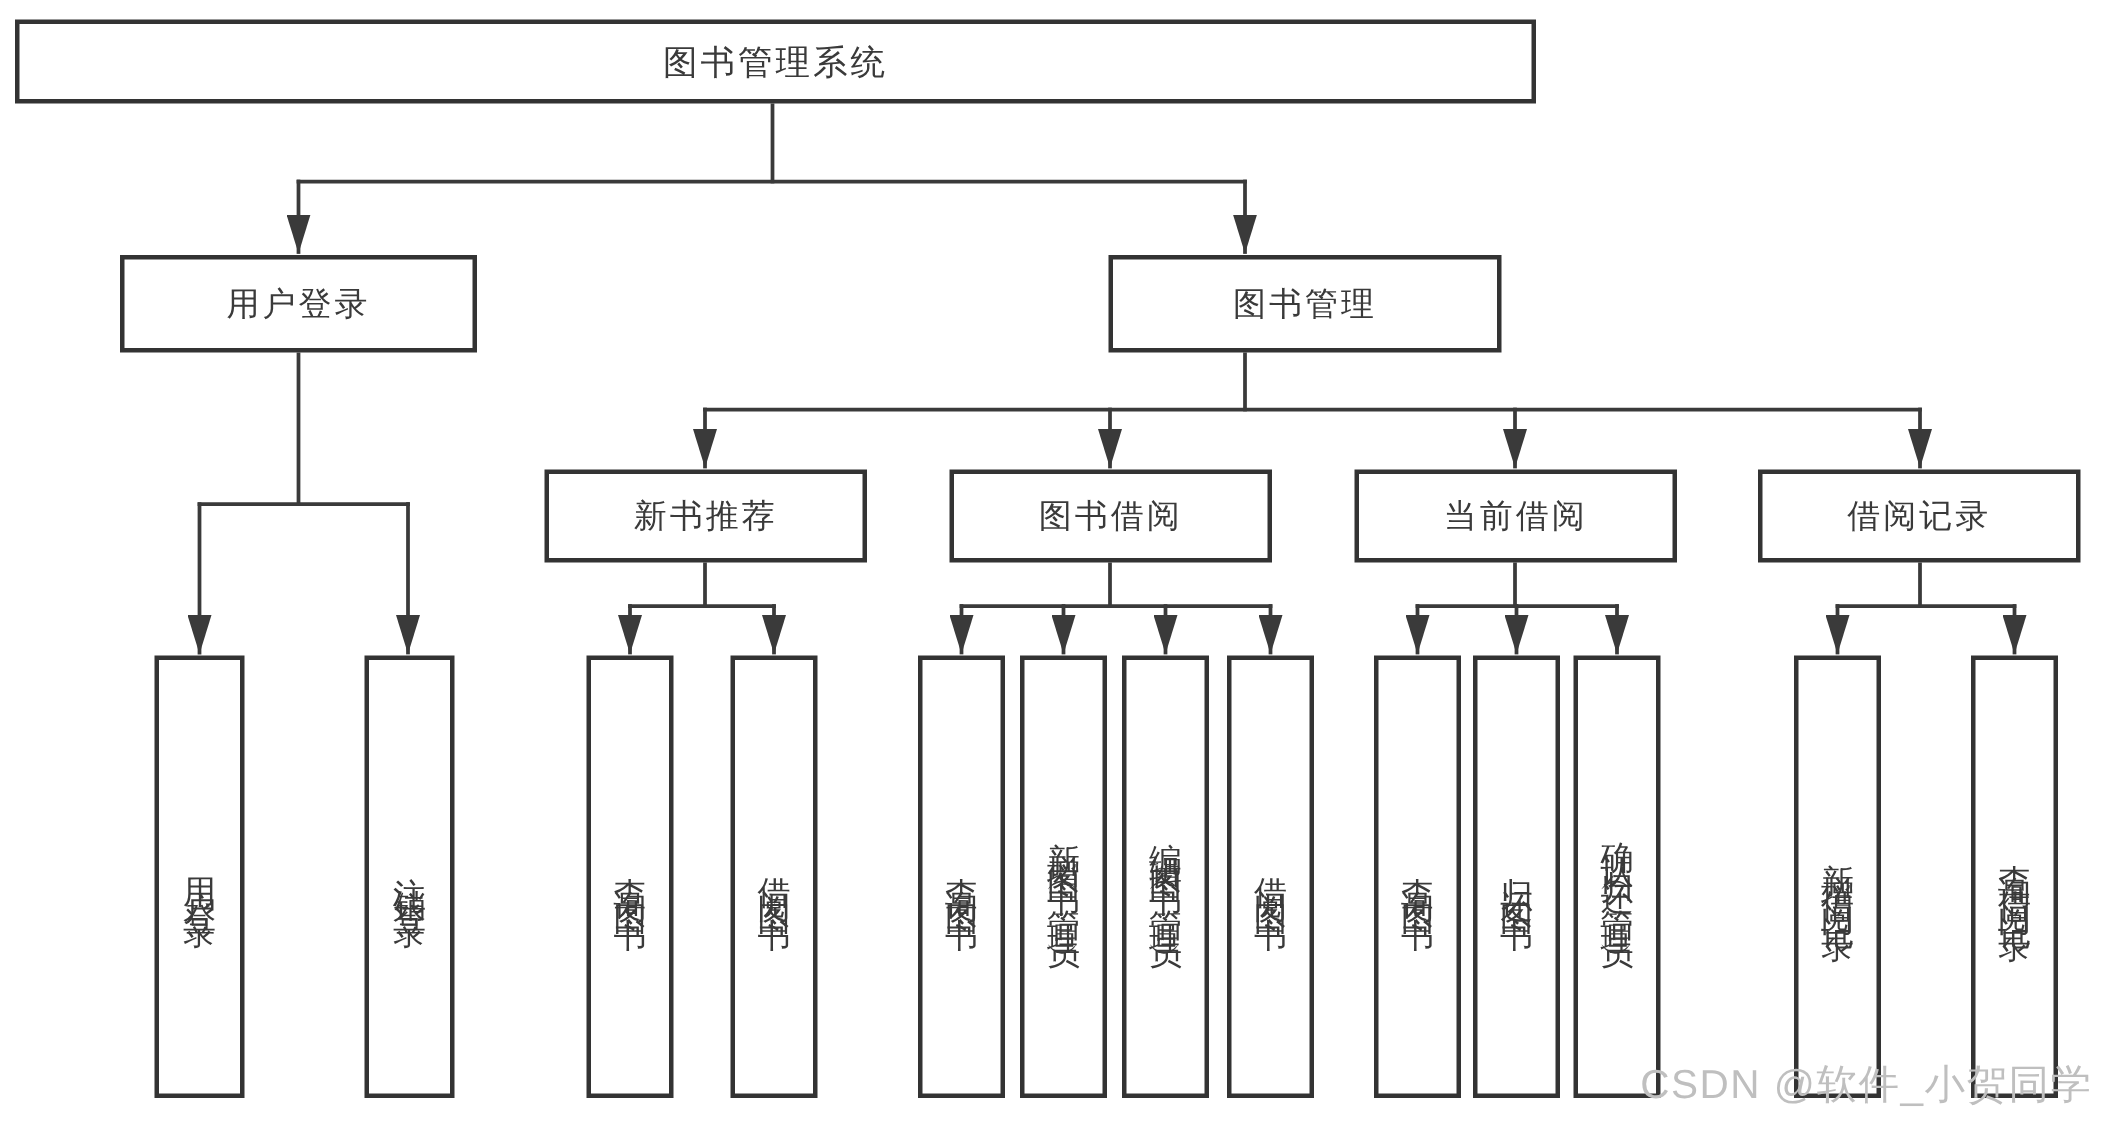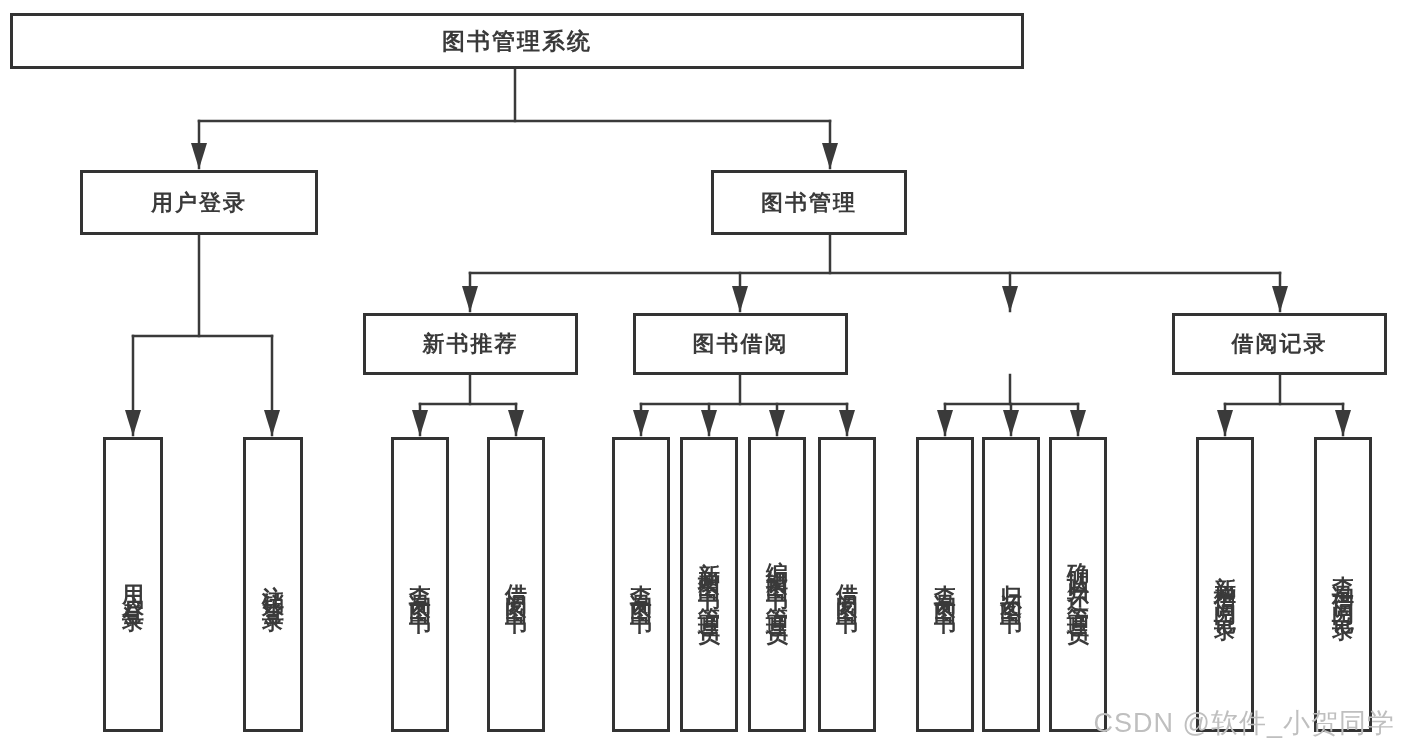--- a/index.html
+++ b/index.html
@@ -8,21 +8,20 @@
   .connectors{position:absolute;left:0;top:0;width:1405px;height:747px;}
   .box{
     position:absolute;
     box-sizing:border-box;
     border:3px solid #333333;
     background:#ffffff;
     display:flex;
     align-items:center;
     justify-content:center;
     color:#3a3a3a;
-    font-weight:bold;
   }
   .root{font-size:23px;letter-spacing:2px;}
   .branch,.mid{font-size:22px;letter-spacing:2px;}
   .leaf{z-index:2;}
   .leaf .v{
     writing-mode:vertical-rl;
     text-orientation:mixed;
     font-size:22px;
     letter-spacing:9px;
     line-height:1;
@@ -89,24 +88,25 @@
 
     <line x1="1280" y1="375" x2="1280" y2="404"></line>
     <line x1="1225" y1="404" x2="1343" y2="404"></line>
     <line x1="1225" y1="404" x2="1225" y2="435" marker-end="url(#ah)"></line>
     <line x1="1343" y1="404" x2="1343" y2="435" marker-end="url(#ah)"></line>
   </svg>
 
   <div class="box root" style="left:10px;top:13px;width:1014px;height:56px">图书管理系统</div>
 
   <div class="box branch" style="left:80px;top:170px;width:238px;height:65px">用户登录</div>
-  <div class="box branch" style="left:711px;top:170px;width:196px;height:65px">图书管理</div>
+  <div class="box branch" style="left:739px;top:170px;width:262px;height:65px">图书管理</div>
 
   <div class="box mid" style="left:363px;top:313px;width:215px;height:62px">新书推荐</div>
   <div class="box mid" style="left:633px;top:313px;width:215px;height:62px">图书借阅</div>
+  <div class="box mid" style="left:903px;top:313px;width:215px;height:62px">当前借阅</div>
   <div class="box mid" style="left:1172px;top:313px;width:215px;height:62px">借阅记录</div>
 
   <div class="box leaf" style="left:103px;top:437px;width:60px;height:295px">
     <span class="v">用户登录</span>
   </div>
   <div class="box leaf" style="left:243px;top:437px;width:60px;height:295px">
     <span class="v">注销登录</span>
   </div>
 
   <div class="box leaf" style="left:391px;top:437px;width:58px;height:295px">

